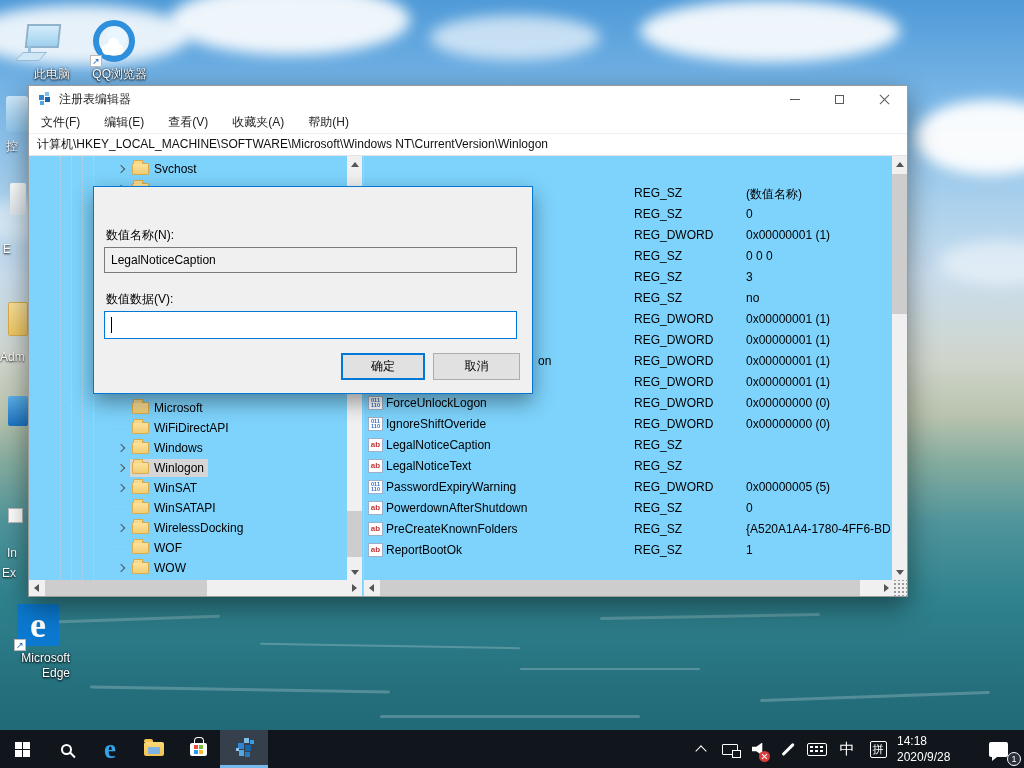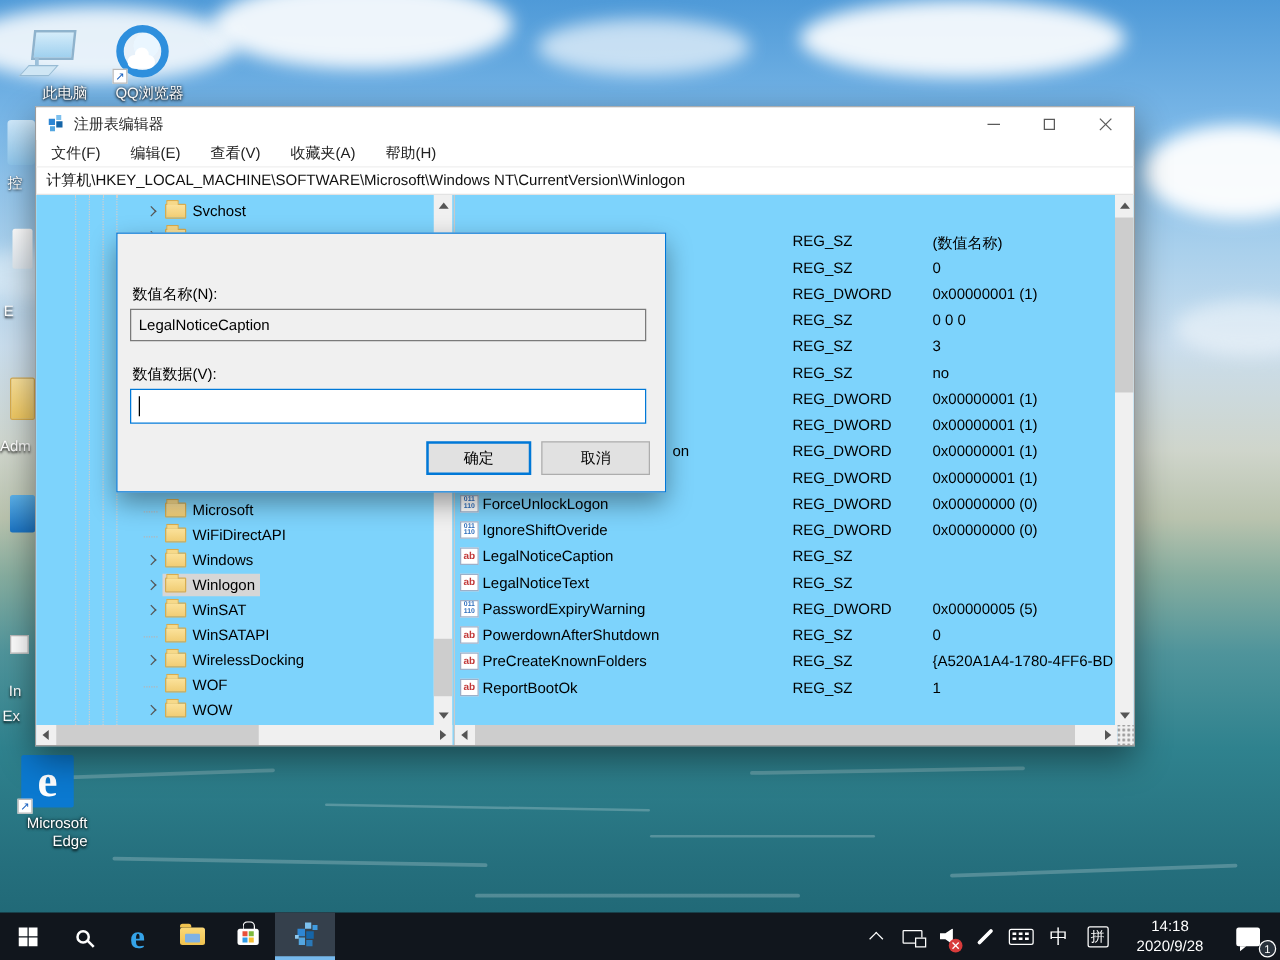--- a/index.html
+++ b/index.html
@@ -144,21 +144,21 @@
   .mon::after{content:"";position:absolute;right:-4px;bottom:-4px;width:7px;height:6px;background:#11161d;border:1.5px solid #fff}
   .spk{width:15px;height:13px;background:#fff;clip-path:polygon(0 32%,32% 32%,72% 0,72% 100%,32% 68%,0 68%);position:relative}
   .mute{position:absolute;right:0px;bottom:6px;width:11px;height:11px;background:#d83b3b;border-radius:50%}
   .mute::before,.mute::after{content:"";position:absolute;left:2px;top:5px;width:7px;border-top:1.2px solid #fff}
   .mute::before{transform:rotate(45deg)}.mute::after{transform:rotate(-45deg)}
   .pen{width:16px;height:2.5px;background:#fff;border-radius:2px;transform:rotate(-45deg)}
   .kb{width:20px;height:13px;border:1.5px solid #fff;border-radius:2px;position:relative}
   .kb::before{content:"";position:absolute;left:2px;top:2px;width:3px;height:2px;background:#fff;box-shadow:5px 0 0 #fff,10px 0 0 #fff,0 4px 0 #fff,5px 4px 0 #fff,10px 4px 0 #fff}
   .ime{font-size:15px}
   .pin{width:17px;height:17px;border:1.5px solid #fff;border-radius:2px;display:flex;align-items:center;justify-content:center;font-size:11px}
-  .clock{text-align:center;line-height:1.35;font-size:12px;width:78px;cursor:pointer}
+  .clock{line-height:1.35;font-size:12px;width:78px;cursor:pointer}
   .notif{width:19px;height:15px;background:#fff;border-radius:2px;position:relative}
   .notif::after{content:"";position:absolute;left:3px;bottom:-4px;width:0;height:0;border-top:4px solid #fff;border-right:5px solid transparent}
   .nbadge{position:absolute;right:-7px;bottom:2px;width:14px;height:14px;background:#29323c;border:1.5px solid #fff;border-radius:50%;color:#fff;font-size:9px;display:flex;align-items:center;justify-content:center}
 
   .tsvg{display:block}
 </style>
 </head>
 <body>
 
 <div class="wall">

